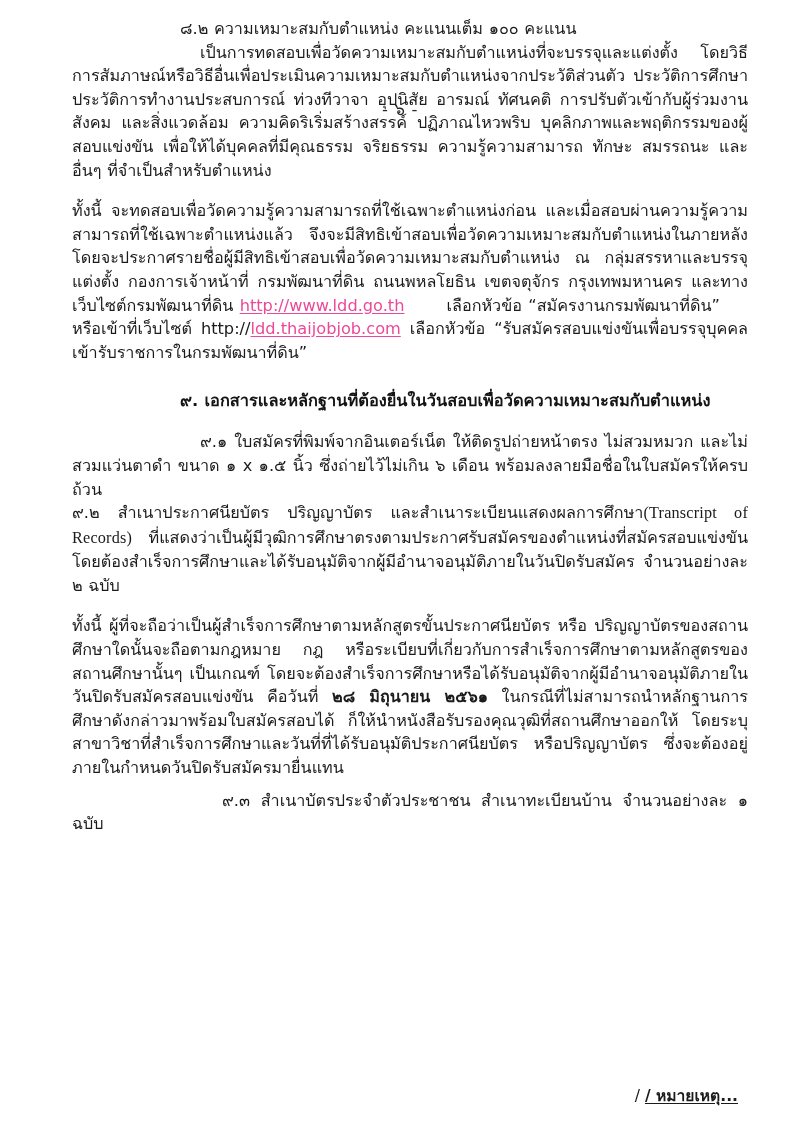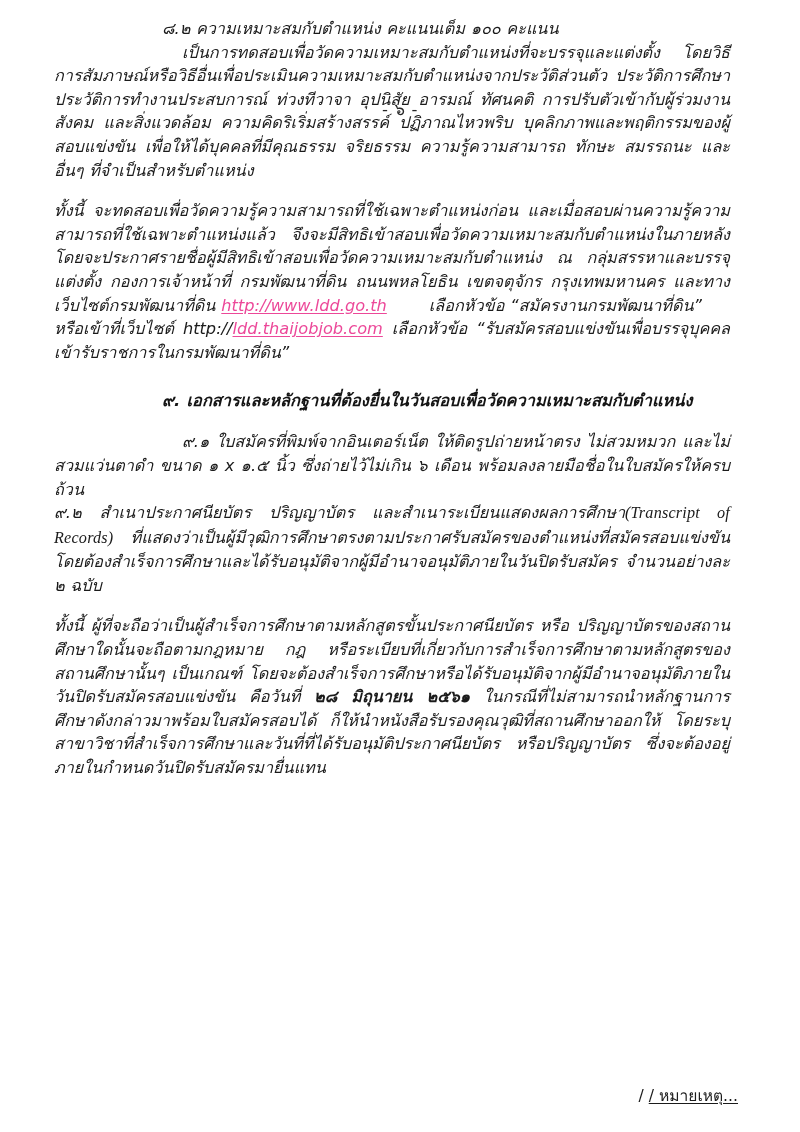--- a/index.html
+++ b/index.html
@@ -16,24 +16,23 @@
     position: relative;
     width: 800px;
     height: 1132px;
     margin: 0 auto;
     background: #ffffff;
     overflow: hidden;
     box-sizing: border-box;
   }
   .content {
     position: absolute;
-    left: 54px;
+    left: 72px;
     top: 0;
     width: 676px;
-    font-style: italic;
   }
   .page-number {
     text-align: center;
     font-size: 16.5px;
     letter-spacing: 0.6px;
     padding-top: 96px;
     color: #262626;
   }
   p {
     margin: 0;
@@ -68,20 +67,21 @@
     position: absolute;
     right: 62px;
     bottom: 24px;
     font-size: 15.6px;
     color: #1b1b1b;
     white-space: nowrap;
   }
   .footer .u {
     text-decoration: underline;
     text-underline-offset: 2px;
+    font-weight: bold;
   }
   .translit {
     font-family: "Liberation Serif", "DejaVu Serif", serif;
     letter-spacing: 0.2px;
   }
 </style>
 </head>
 <body>
 
 <div class="page">
@@ -115,20 +115,21 @@
     </p>
 
     <div class="gap-md"></div>
 
     <p>
       <span class="indent-2" style="display:inline;">ทั้งนี้  ผู้ที่จะถือว่าเป็นผู้สำเร็จการศึกษาตามหลักสูตรขั้นประกาศนียบัตร หรือ ปริญญาบัตรของสถานศึกษาใดนั้นจะถือตามกฎหมาย  กฎ  หรือระเบียบที่เกี่ยวกับการสำเร็จการศึกษาตามหลักสูตรของสถานศึกษานั้นๆ เป็นเกณฑ์ โดยจะต้องสำเร็จการศึกษาหรือได้รับอนุมัติจากผู้มีอำนาจอนุมัติภายในวันปิดรับสมัครสอบแข่งขัน คือวันที่ </span><span class="bold">๒๘ มิถุนายน ๒๕๖๑</span><span> ในกรณีที่ไม่สามารถนำหลักฐานการศึกษาดังกล่าวมาพร้อมใบสมัครสอบได้ ก็ให้นำหนังสือรับรองคุณวุฒิที่สถานศึกษาออกให้ โดยระบุสาขาวิชาที่สำเร็จการศึกษาและวันที่ที่ได้รับอนุมัติประกาศนียบัตร หรือปริญญาบัตร  ซึ่งจะต้องอยู่ภายในกำหนดวันปิดรับสมัครมายื่นแทน</span>
     </p>
 
     <div class="gap-sm"></div>
 
+    <p class="indent-3">๙.๓ สำเนาบัตรประจำตัวประชาชน สำเนาทะเบียนบ้าน จำนวนอย่างละ ๑ ฉบับ</p>
 
 
 
     <div class="gap-md"></div>
 
 
   </div>
 
   <div class="footer">
     <span>/ </span><span class="u">/ หมายเหตุ...</span>

